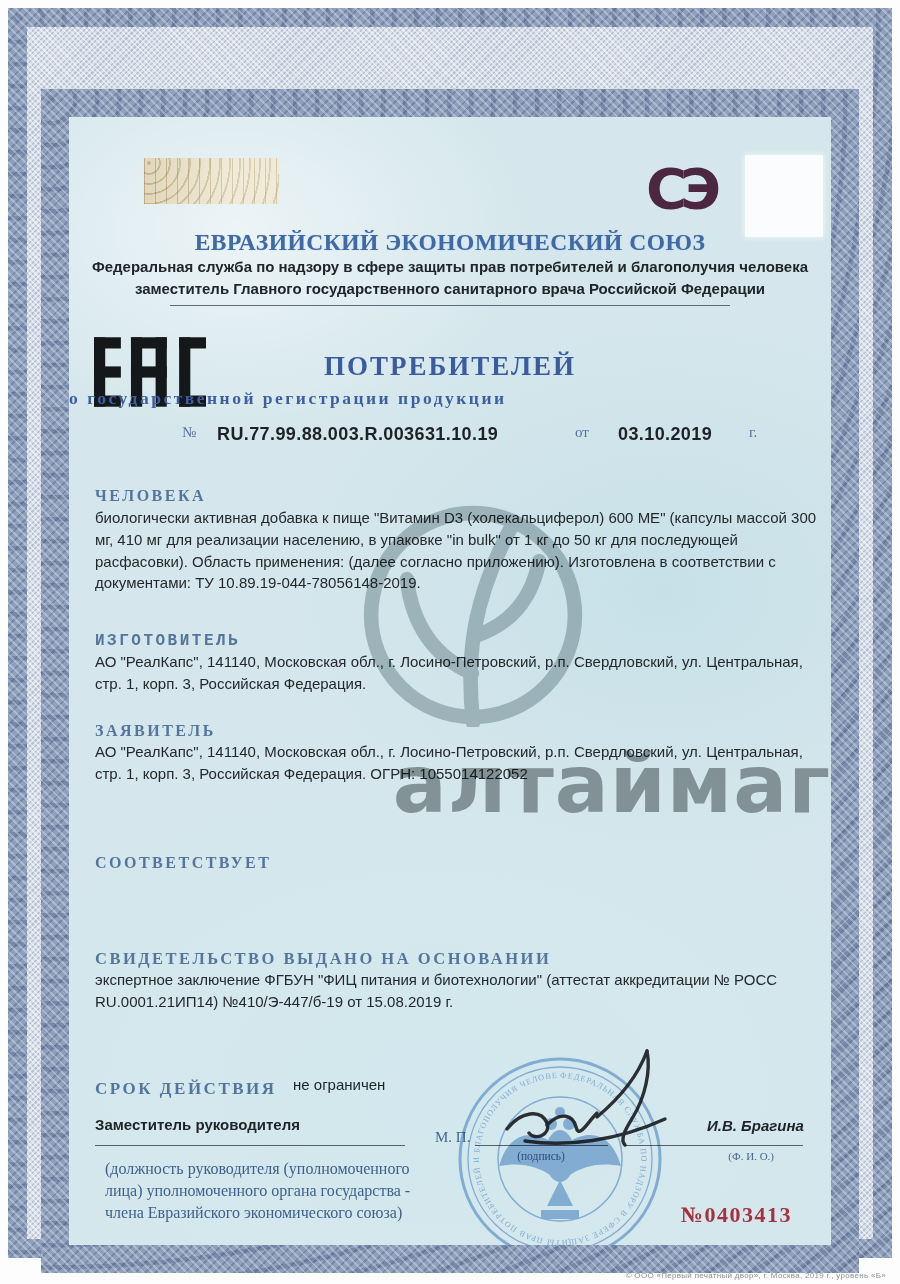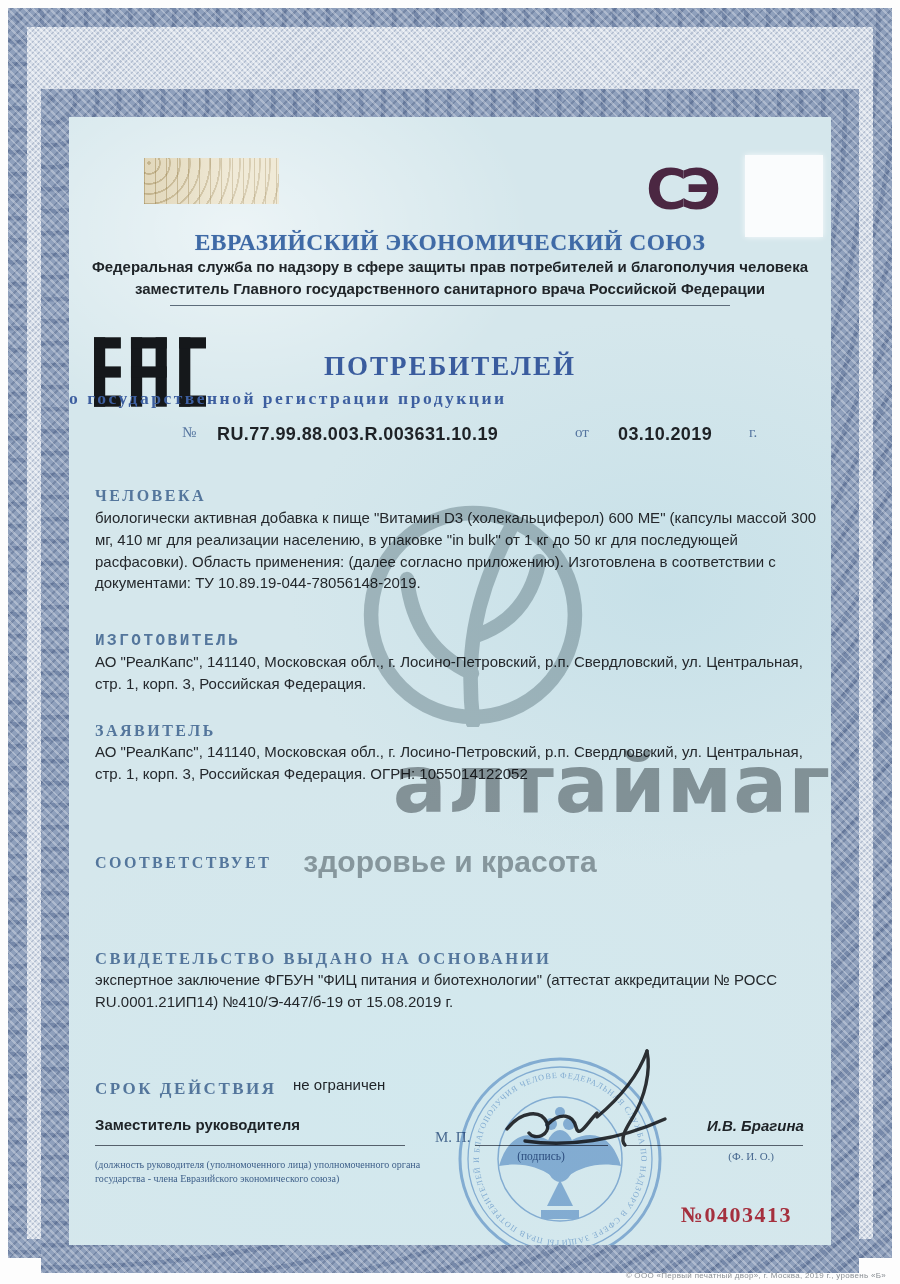--- a/index.html
+++ b/index.html
@@ -145,21 +145,20 @@
             </g>
           </svg>
 
           <div class="abs sec-h" style="left:26px;top:515px;font-family:Liberation Mono, monospace;">ИЗГОТОВИТЕЛЬ</div>
           <div class="abs sec-b" style="left:26px;top:534px;">АО "РеалКапс", 141140, Московская обл., г. Лосино-Петровский, р.п. Свердловский, ул. Центральная, стр. 1, корп. 3, Российская Федерация.</div>
 
           <div class="abs sec-h" style="left:26px;top:605px;">ЗАЯВИТЕЛЬ</div>
           <div class="abs sec-b" style="left:26px;top:624px;">АО "РеалКапс", 141140, Московская обл., г. Лосино-Петровский, р.п. Свердловский, ул. Центральная, стр. 1, корп. 3, Российская Федерация. ОГРН: 1055014122052</div>
 
           <div class="abs wm wm-brand">алтаймаг</div>
-          <div class="abs wm wm-tag">здоровье и красота</div>
 
           <div class="abs sec-h" style="left:26px;top:737px;">СООТВЕТСТВУЕТ</div>
 
           <div class="abs sec-h" style="left:26px;top:832px;font-size:16.5px;">СВИДЕТЕЛЬСТВО ВЫДАНО НА ОСНОВАНИИ</div>
           <div class="abs sec-b" style="left:26px;top:852px;">экспертное заключение ФГБУН "ФИЦ питания и биотехнологии" (аттестат аккредитации № РОСС RU.0001.21ИП14) №410/Э-447/б-19 от 15.08.2019 г.</div>
 
           <svg class="abs stamp" width="210" height="210" viewBox="0 0 210 210" aria-hidden="true">
             <defs>
                 <path id="ringpath" d="M105,24 a81,81 0 1,1 -0.01,0 z"></path>
               </defs>
@@ -199,21 +198,21 @@
           <div class="abs" style="left:26px;top:999px;font-size:15px;font-weight:700;color:#1e2327;z-index:2;">Заместитель  руководителя</div>
           <div class="abs" style="left:638px;top:1000px;font-size:15px;font-weight:600;color:#1e2327;z-index:2;font-style:italic;">И.В. Брагина</div>
 
           <div class="abs line" style="left:26px;top:1028px;width:310px;"></div>
           <div class="abs cap-serif" style="left:366px;top:1012px;font-size:15px;">М. П.</div>
           <div class="abs line" style="left:406px;top:1028px;width:133px;"></div>
           <div class="abs line" style="left:556px;top:1028px;width:178px;"></div>
           <div class="abs cap-serif" style="left:412px;top:1033px;width:120px;text-align:center;font-size:11.5px;">(подпись)</div>
           <div class="abs cap-serif" style="left:585px;top:1033px;width:120px;text-align:right;font-size:11px;">(Ф. И. О.)</div>
 
-          <div class="abs cap-serif" style="left:26px;top:1041px;width:332px;font-size:10px;line-height:1.38;color:#3f608a;">(должность руководителя (уполномоченного лица) уполномоченного органа государства - члена Евразийского экономического союза)</div>
+          <div class="abs cap-serif" style="left:36px;top:1041px;width:332px;font-size:16px;line-height:1.38;color:#3f608a;">(должность руководителя (уполномоченного лица) уполномоченного органа государства - члена Евразийского экономического союза)</div>
 
           <div class="abs serial">№0403413</div>
 
         </div>
       </div>
     </div>
   </div>
   <div class="print-footer">© ООО «Первый печатный двор», г. Москва, 2019 г., уровень «Б»</div>
 </div>
 

